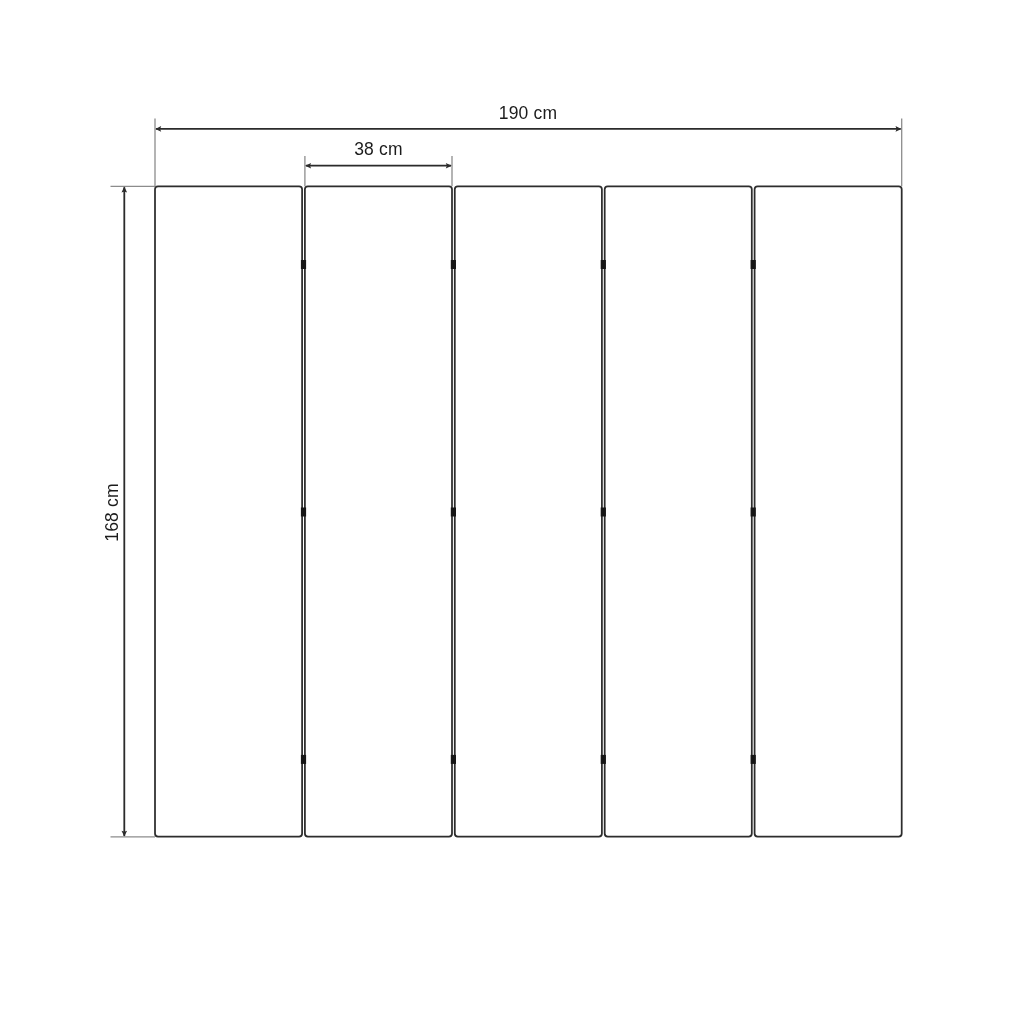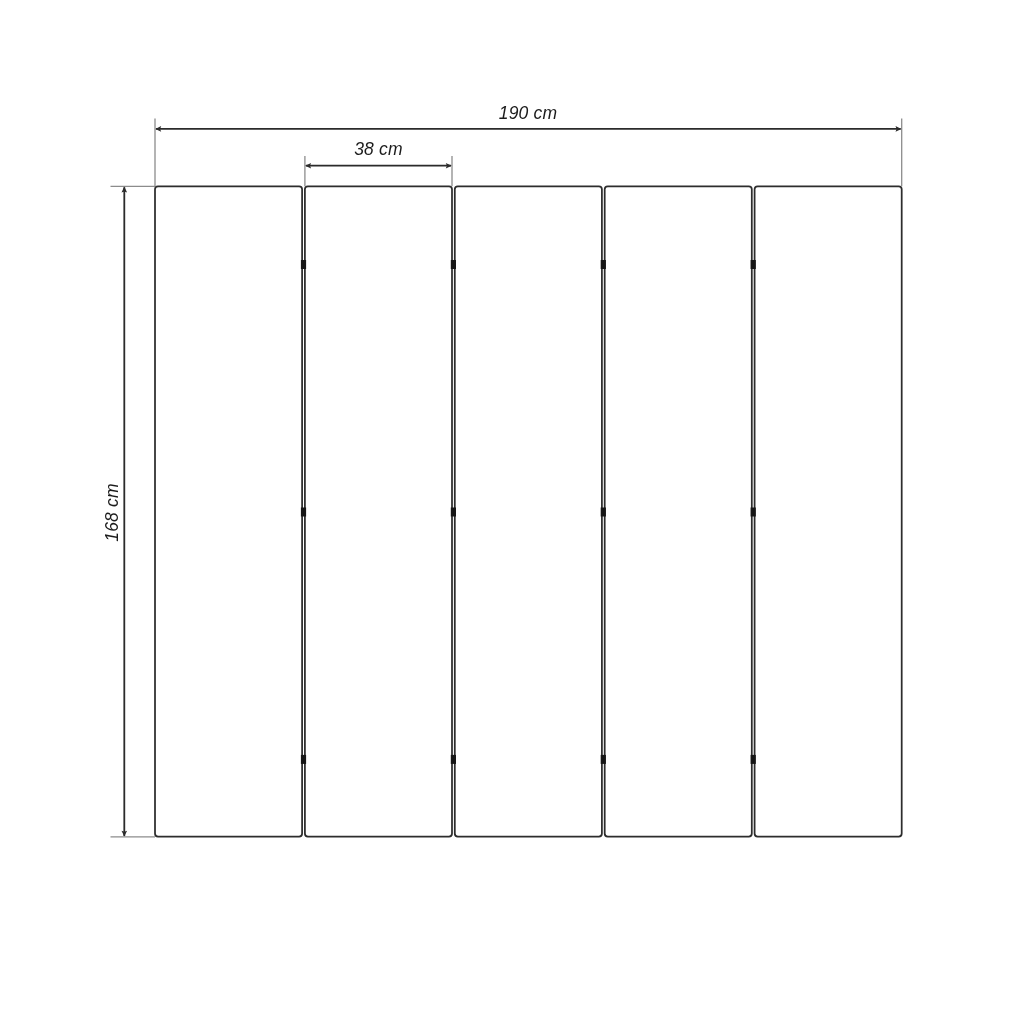--- a/index.html
+++ b/index.html
@@ -1,16 +1,16 @@
 <!DOCTYPE html>
 <html><head>
 <meta charset="utf-8">
 <style>
   html,body{margin:0;padding:0;background:#ffffff;}
-  .stage{width:1024px;height:1024px;position:relative;background:#ffffff;font-style:italic;}
+  .stage{width:1024px;height:1024px;position:relative;background:#ffffff;}
   text{font-family:"Liberation Sans",sans-serif;fill:#1c1c1c;font-size:17.5px;letter-spacing:0.2px;}
 </style>
 </head>
 <body>
 <div class="stage">
 <svg width="1024" height="1024" viewBox="0 0 1024 1024">
 
   <rect x="0" y="0" width="1024" height="1024" fill="#ffffff"></rect>
 
   <line x1="155" y1="118.5" x2="155" y2="186.3" stroke="#8c8c8c" stroke-width="1.3"></line>

